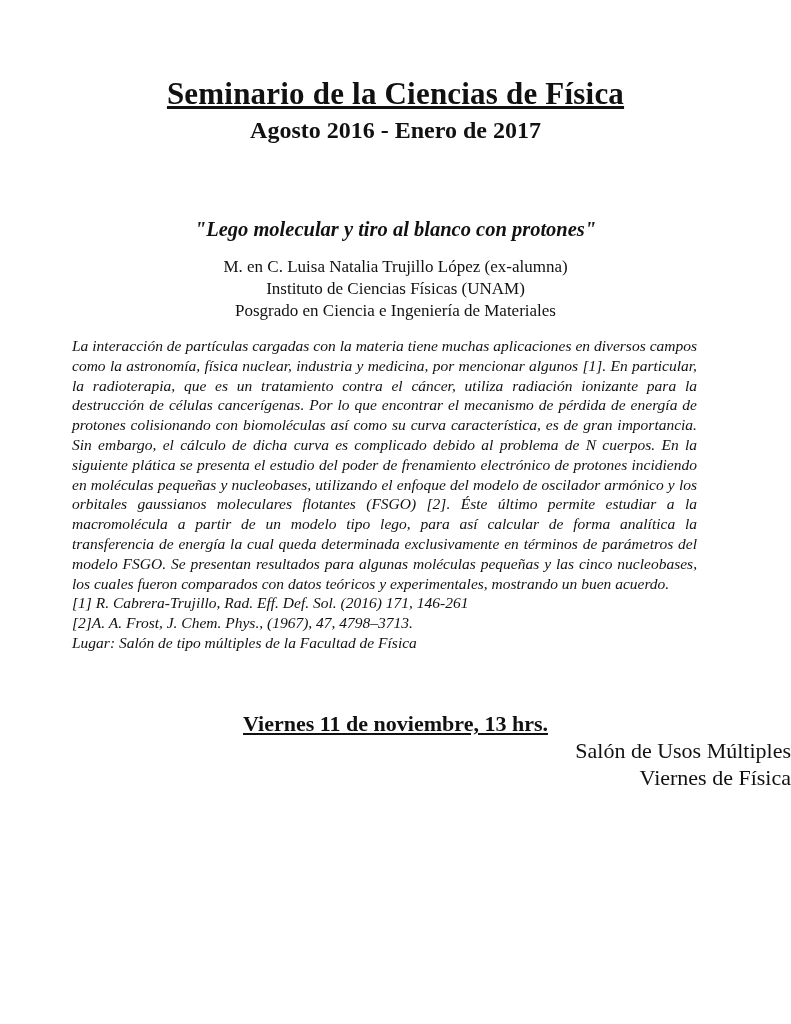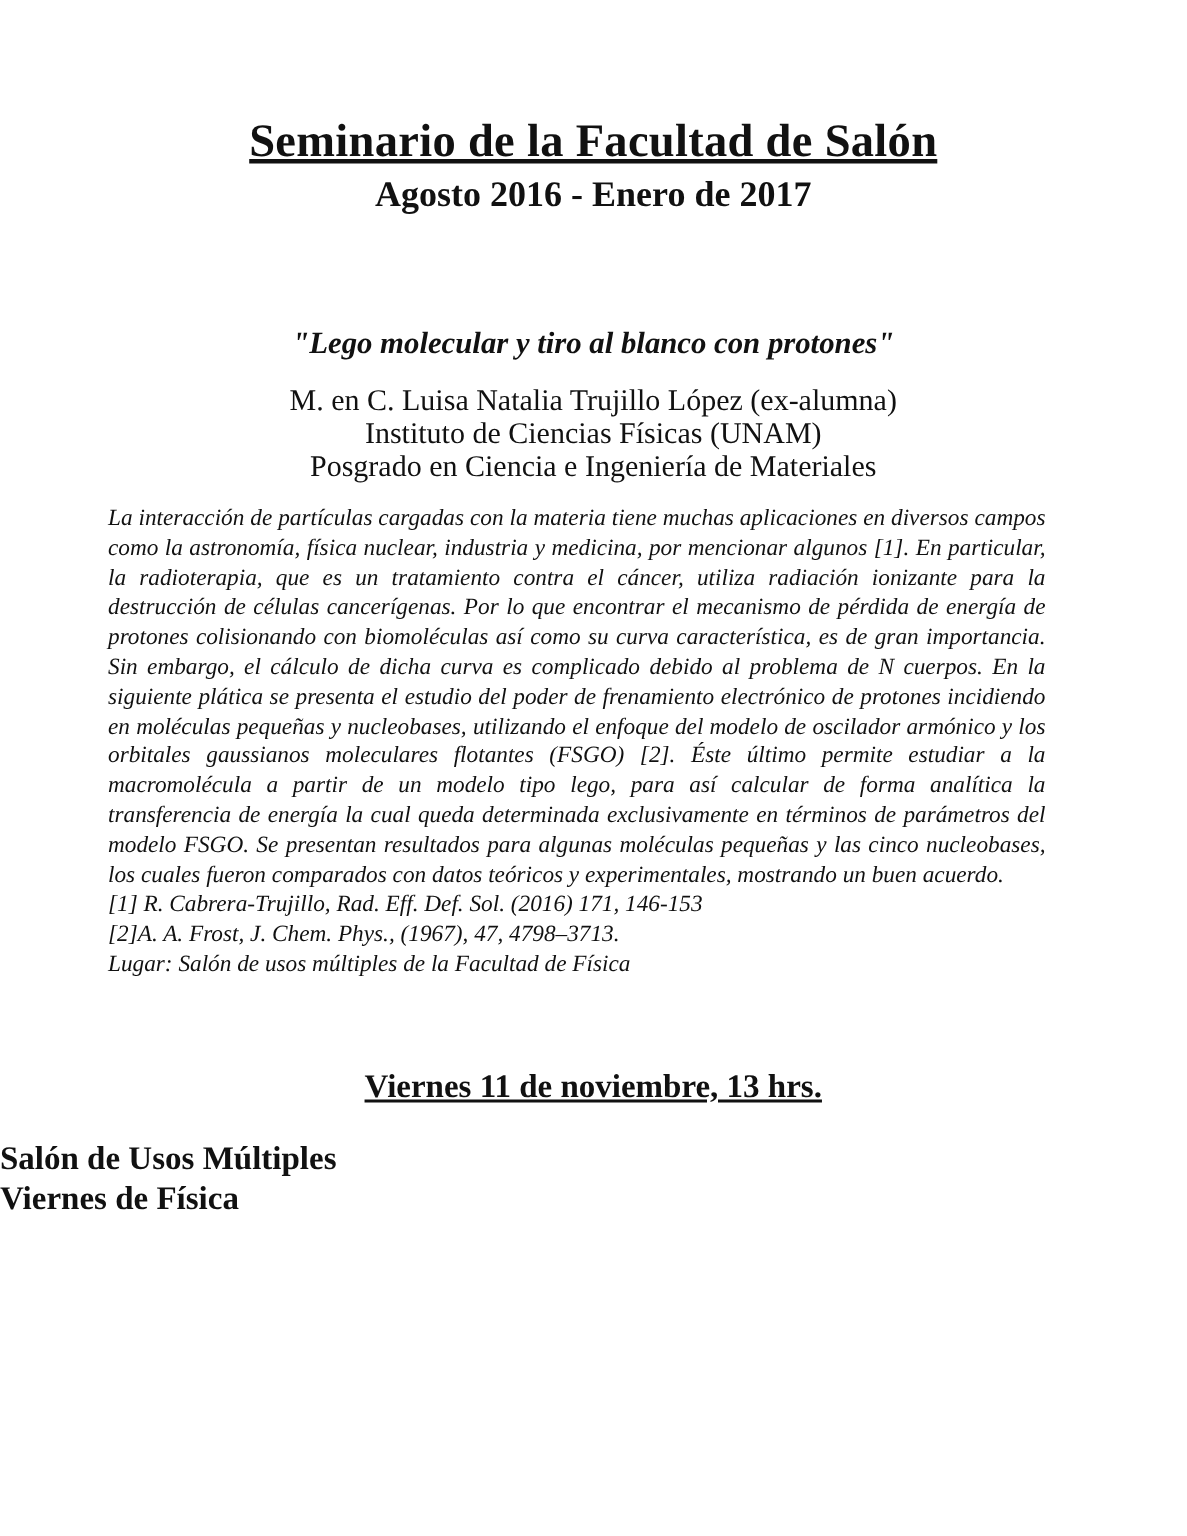--- a/index.html
+++ b/index.html
@@ -35,21 +35,21 @@
   .talk-title {
     margin-top: 74px;
     text-align: center;
     font-size: 20.5px;
     font-weight: bold;
     font-style: italic;
   }
   .speaker-block {
     margin-top: 15px;
     text-align: center;
-    font-size: 20px;
+    font-size: 17px;
     line-height: 22px;
   }
   .abstract {
     margin: 14px 94px 0 72px;
     font-style: italic;
     font-size: 15.5px;
     line-height: 19.8px;
     text-align: justify;
   }
   .refs {
@@ -60,50 +60,49 @@
     text-align: left;
   }
   .date-line {
     margin-top: 58px;
     text-align: center;
     font-size: 22px;
     font-weight: bold;
     text-decoration: underline;
   }
   .venue-block {
-    margin-top: 21px;
-    text-align: left;
+    text-align: right;
     font-size: 22px;
-    font-weight: bold;
+    font-weight: normal;
     line-height: 27.5px;
   }
 </style>
 </head>
 <body>
 
 <div class="page">
 
-  <h1 class="title">Seminario de la Facultad de Salón</h1>
+  <h1 class="title">Seminario de la Ciencias de Física</h1>
 
   <div class="subtitle">Agosto 2016 - Enero de 2017</div>
 
   <div class="talk-title">"Lego molecular y tiro al blanco con protones"</div>
 
   <div class="speaker-block">
     <div>M. en C. Luisa Natalia Trujillo López (ex-alumna)</div>
     <div>Instituto de Ciencias Físicas (UNAM)</div>
     <div>Posgrado en Ciencia e Ingeniería de Materiales</div>
   </div>
 
   <div class="abstract">La interacción de partículas cargadas con la materia tiene muchas aplicaciones en diversos campos como la astronomía, física nuclear, industria y medicina, por mencionar algunos [1]. En particular, la radioterapia, que es un tratamiento contra el cáncer, utiliza radiación ionizante para la destrucción de células cancerígenas. Por lo que encontrar el mecanismo de pérdida de energía de protones colisionando con biomoléculas así como su curva característica, es de gran importancia. Sin embargo, el cálculo de dicha curva es complicado debido al problema de N cuerpos. En la siguiente plática se presenta el estudio del poder de frenamiento electrónico de protones incidiendo en moléculas pequeñas y nucleobases, utilizando el enfoque del modelo de oscilador armónico y los orbitales gaussianos moleculares flotantes (FSGO) [2]. Éste último permite estudiar a la macromolécula a partir de un modelo tipo lego, para así calcular de forma analítica la transferencia de energía la cual queda determinada exclusivamente en términos de parámetros del modelo FSGO.  Se presentan resultados para algunas moléculas pequeñas y las cinco nucleobases, los cuales fueron comparados con datos teóricos y experimentales, mostrando un buen acuerdo.</div>
 
   <div class="refs">
-    <div>[1] R. Cabrera-Trujillo, Rad. Eff. Def. Sol. (2016) 171, 146-153</div>
+    <div>[1] R. Cabrera-Trujillo, Rad. Eff. Def. Sol. (2016) 171, 146-261</div>
     <div>[2]A. A. Frost, J. Chem. Phys., (1967), 47, 4798–3713.</div>
-    <div>Lugar: Salón de usos múltiples de la Facultad de Física</div>
+    <div>Lugar: Salón de tipo múltiples de la Facultad de Física</div>
   </div>
 
   <div class="date-line">Viernes 11 de noviembre, 13 hrs.</div>
 
   <div class="venue-block">
     <div>Salón de Usos Múltiples</div>
     <div>Viernes de Física</div>
   </div>
 
 </div>

